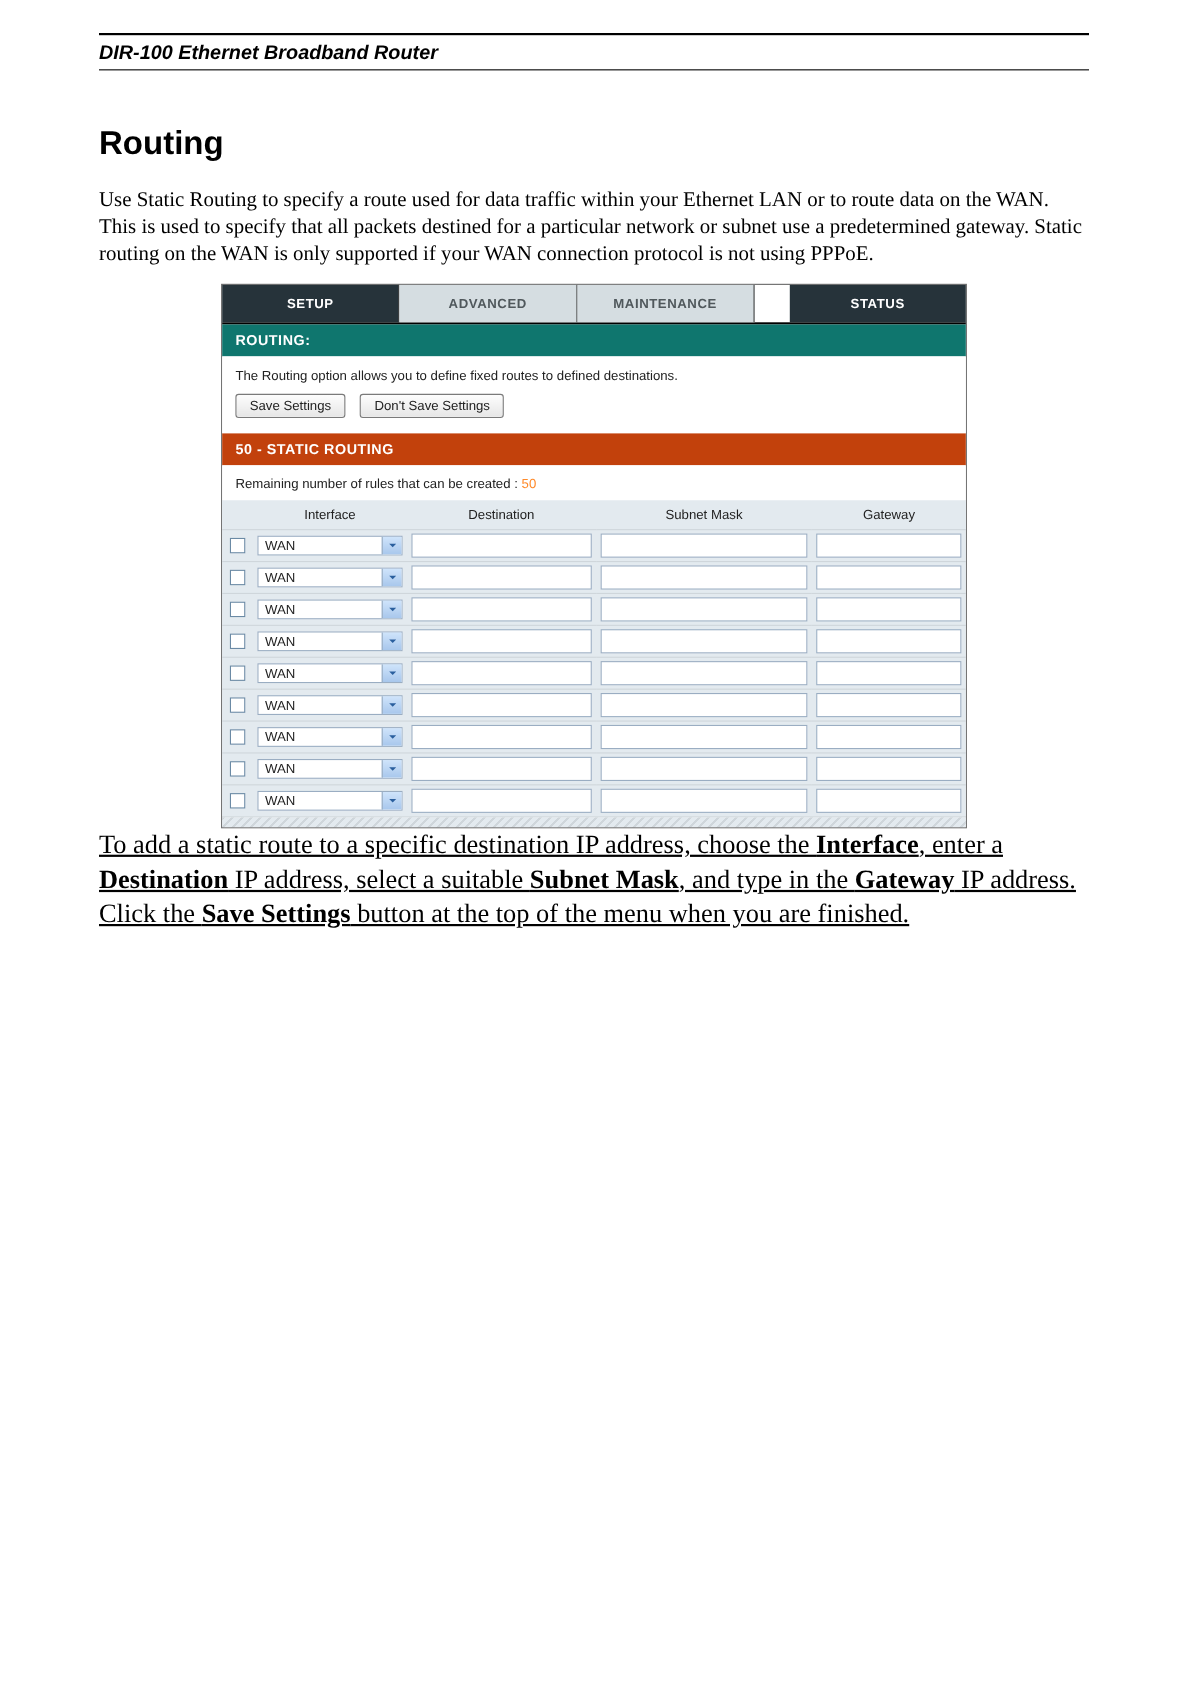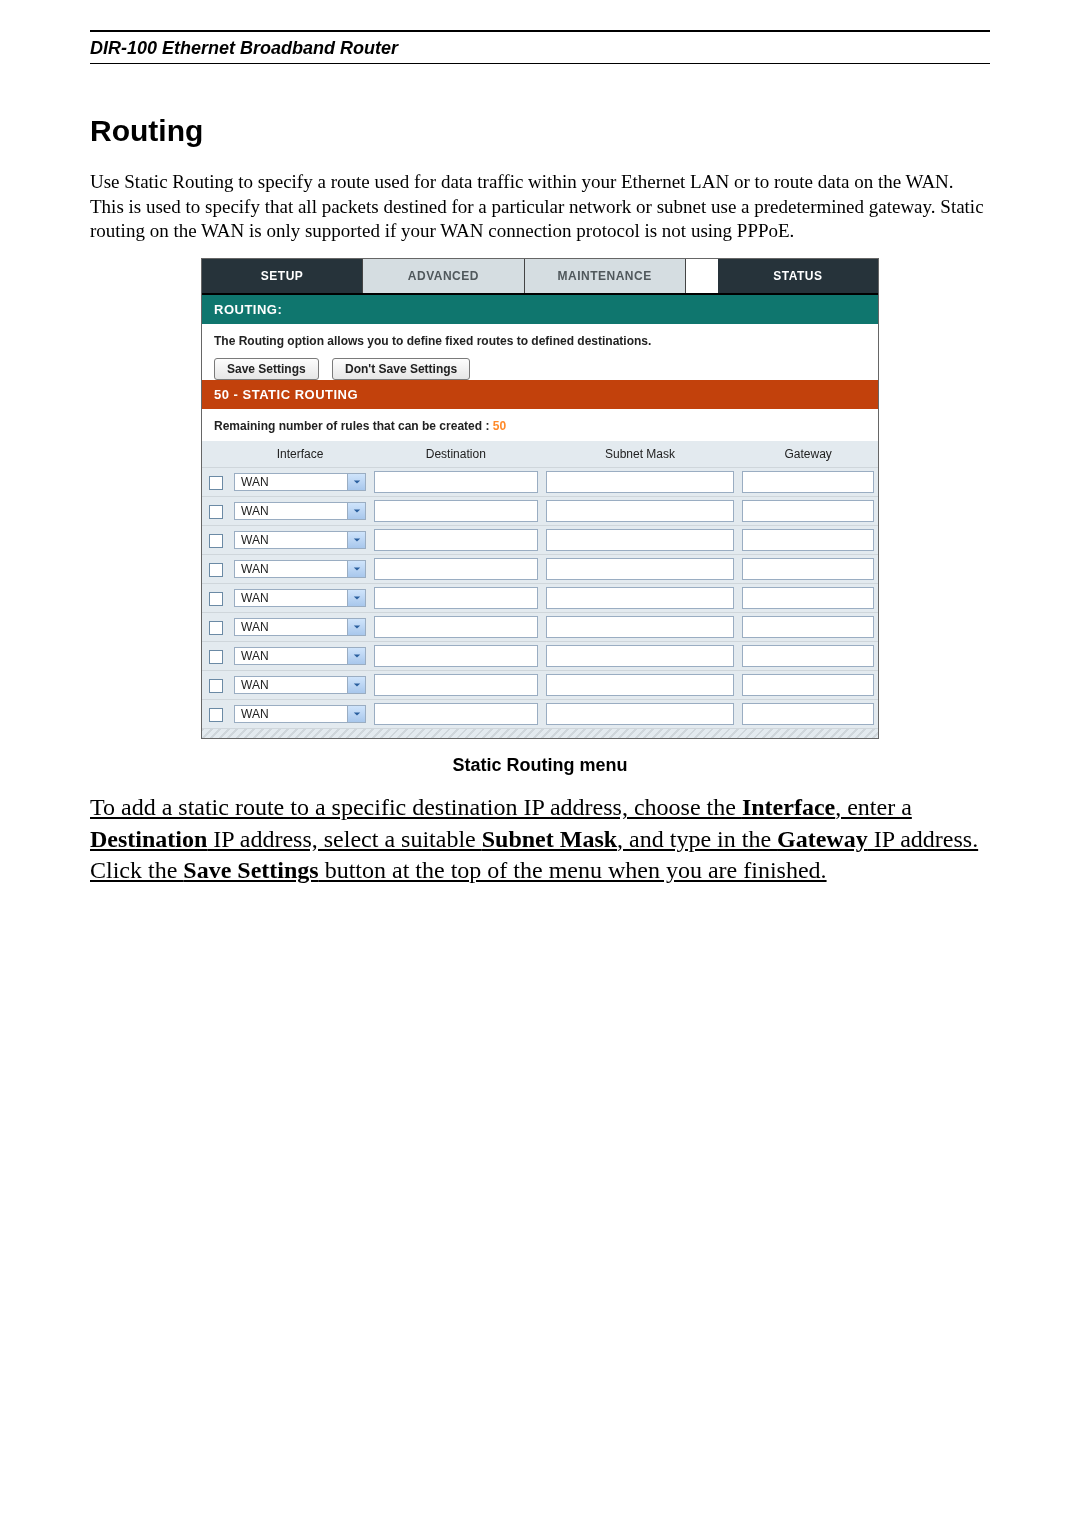--- a/index.html
+++ b/index.html
@@ -37,21 +37,21 @@
     .tab-light { background: #d5dde1; color: #50585c; font-weight: bold; letter-spacing: 0.5px; }
 
     .section-blue {
       background: #0f766e;
       color: #fff;
       font-weight: bold;
       font-size: 13px;
       padding: 7px 12px;
       letter-spacing: 0.5px;
     }
-    .section-body { background: #fff; padding: 10px 12px 0 12px; font-size: 12px; color: #222; font-weight: bold; }
+    .section-body { background: #fff; padding: 10px 12px 14px 12px; font-size: 12px; color: #222; }
     .btn {
       display: inline-block;
       border: 1px solid #7a7a7a;
       border-radius: 3px;
       padding: 3px 12px;
       font-size: 12px;
       background: linear-gradient(#fdfdfd,#e6e6e6);
       color: #222;
       margin-right: 10px;
       margin-top: 10px;
@@ -351,19 +351,18 @@
             </td>
         <td>
               <div class="txtin"></div>
             </td>
       </tr>
     </tbody>
   </table>
   <div class="torn"></div>
 </div>
 
-<div class="caption">Static Routing menu</div>
 
 <p class="outro">
   <span>To add a static route to a specific destination IP address, choose the </span><b>Interface</b><span>, enter a </span><b>Destination</b><span> IP address, select a suitable </span><b>Subnet Mask</b><span>, and type in the </span><b>Gateway</b><span> IP address. Click the </span><b>Save Settings</b><span> button at the top of the menu when you are finished.</span>
 </p>
 
 </div>
 
 </body></html>

